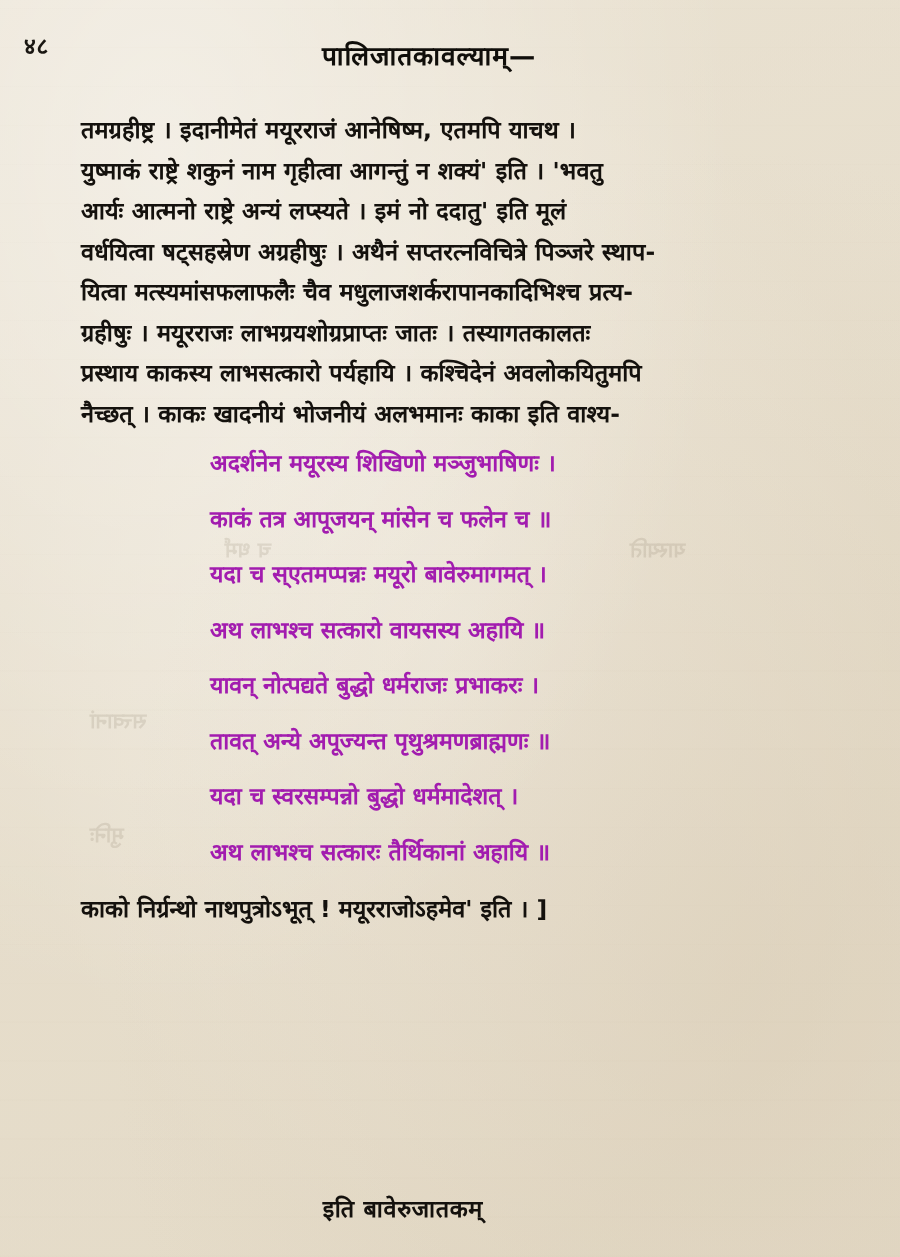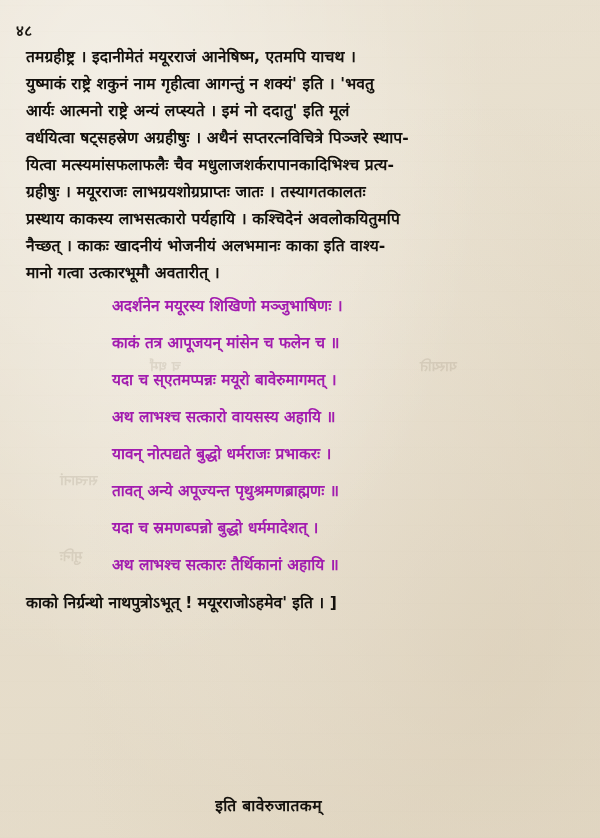--- a/index.html
+++ b/index.html
@@ -31,21 +31,21 @@
     pointer-events: none;
     background:
       repeating-linear-gradient(0deg, rgba(150,130,100,0.10) 0px, rgba(150,130,100,0.10) 1px, rgba(0,0,0,0) 1px, rgba(0,0,0,0) 26px);
   }
   .content {
     position: relative;
     z-index: 2;
     width: 552px;
     height: 838px;
     box-sizing: border-box;
-    padding: 18px 34px 10px 26px;
+    padding: 18px 34px 10px 54px;
     color: #14110d;
   }
 
   .folio {
     position: absolute;
     left: 16px;
     top: 20px;
     font-family: "DejaVu Sans", sans-serif;
     font-size: 15px;
     font-weight: bold;
@@ -133,41 +133,41 @@
 
 <div class="bleed" style="left:150px; top:356px;">च धर्मं</div>
 <div class="bleed" style="left:420px; top:356px;">यास्यति</div>
 <div class="bleed" style="left:60px; top:470px;">सत्त्वानां</div>
 <div class="bleed" style="left:60px; top:546px;">मुनिः</div>
 
 <div class="content">
 
   <div class="folio">४८</div>
 
+  <div class="running-title">पालिजातकावल्याम्—</div>
 
   <div class="prose">
     <span class="line">तमग्रहीष्ट्र । इदानीमेतं  मयूरराजं  आनेषिष्म, एतमपि  याचथ ।</span>
     <span class="line">युष्माकं  राष्ट्रे  शकुनं  नाम  गृहीत्वा  आगन्तुं  न  शक्यं'  इति । 'भवतु</span>
     <span class="line">आर्यः  आत्मनो  राष्ट्रे  अन्यं  लप्स्यते ।  इमं  नो  ददातु'  इति  मूलं</span>
     <span class="line">वर्धयित्वा  षट्सहस्रेण  अग्रहीषुः ।   अथैनं  सप्तरत्नविचित्रे  पिञ्जरे  स्थाप-</span>
     <span class="line">यित्वा  मत्स्यमांसफलाफलैः  चैव   मधुलाजशर्करापानकादिभिश्च   प्रत्य-</span>
     <span class="line">ग्रहीषुः ।  मयूरराजः   लाभग्रयशोग्रप्राप्तः   जातः ।  तस्यागतकालतः</span>
     <span class="line">प्रस्थाय  काकस्य   लाभसत्कारो   पर्यहायि ।  कश्चिदेनं  अवलोकयितुमपि</span>
     <span class="line">नैच्छत् ।  काकः  खादनीयं   भोजनीयं   अलभमानः  काका  इति  वाश्य-</span>
-    <span class="line">मानो  गत्वा  उत्कारभूमौ  अवतारीत् ।</span>
   </div>
 
   <div class="verses">
     <span class="verse-line">अदर्शनेन मयूरस्य  शिखिणो  मञ्जुभाषिणः ।</span>
     <span class="verse-line">काकं तत्र  आपूजयन्  मांसेन च  फलेन च ॥</span>
     <span class="verse-line">यदा च स्एतमप्पन्नः  मयूरो  बावेरुमागमत् ।</span>
     <span class="verse-line">अथ  लाभश्च  सत्कारो  वायसस्य  अहायि ॥</span>
     <span class="verse-line">यावन्  नोत्पद्यते  बुद्धो  धर्मराजः  प्रभाकरः ।</span>
     <span class="verse-line">तावत्  अन्ये  अपूज्यन्त  पृथुश्रमणब्राह्मणः ॥</span>
-    <span class="verse-line">यदा  च  स्रमणब्पन्नो  बुद्धो   धर्ममादेशत् ।</span>
+    <span class="verse-line">यदा  च  स्वरसम्पन्नो  बुद्धो   धर्ममादेशत् ।</span>
     <span class="verse-line">अथ लाभश्च  सत्कारः  तैर्थिकानां  अहायि ॥</span>
   </div>
 
   <div class="closing">
     <span class="line">काको निर्ग्रन्थो नाथपुत्रोऽभूत् !  मयूरराजोऽहमेव' इति । ]</span>
   </div>
 
   <div class="colophon">इति बावेरुजातकम्</div>
 
 </div>

